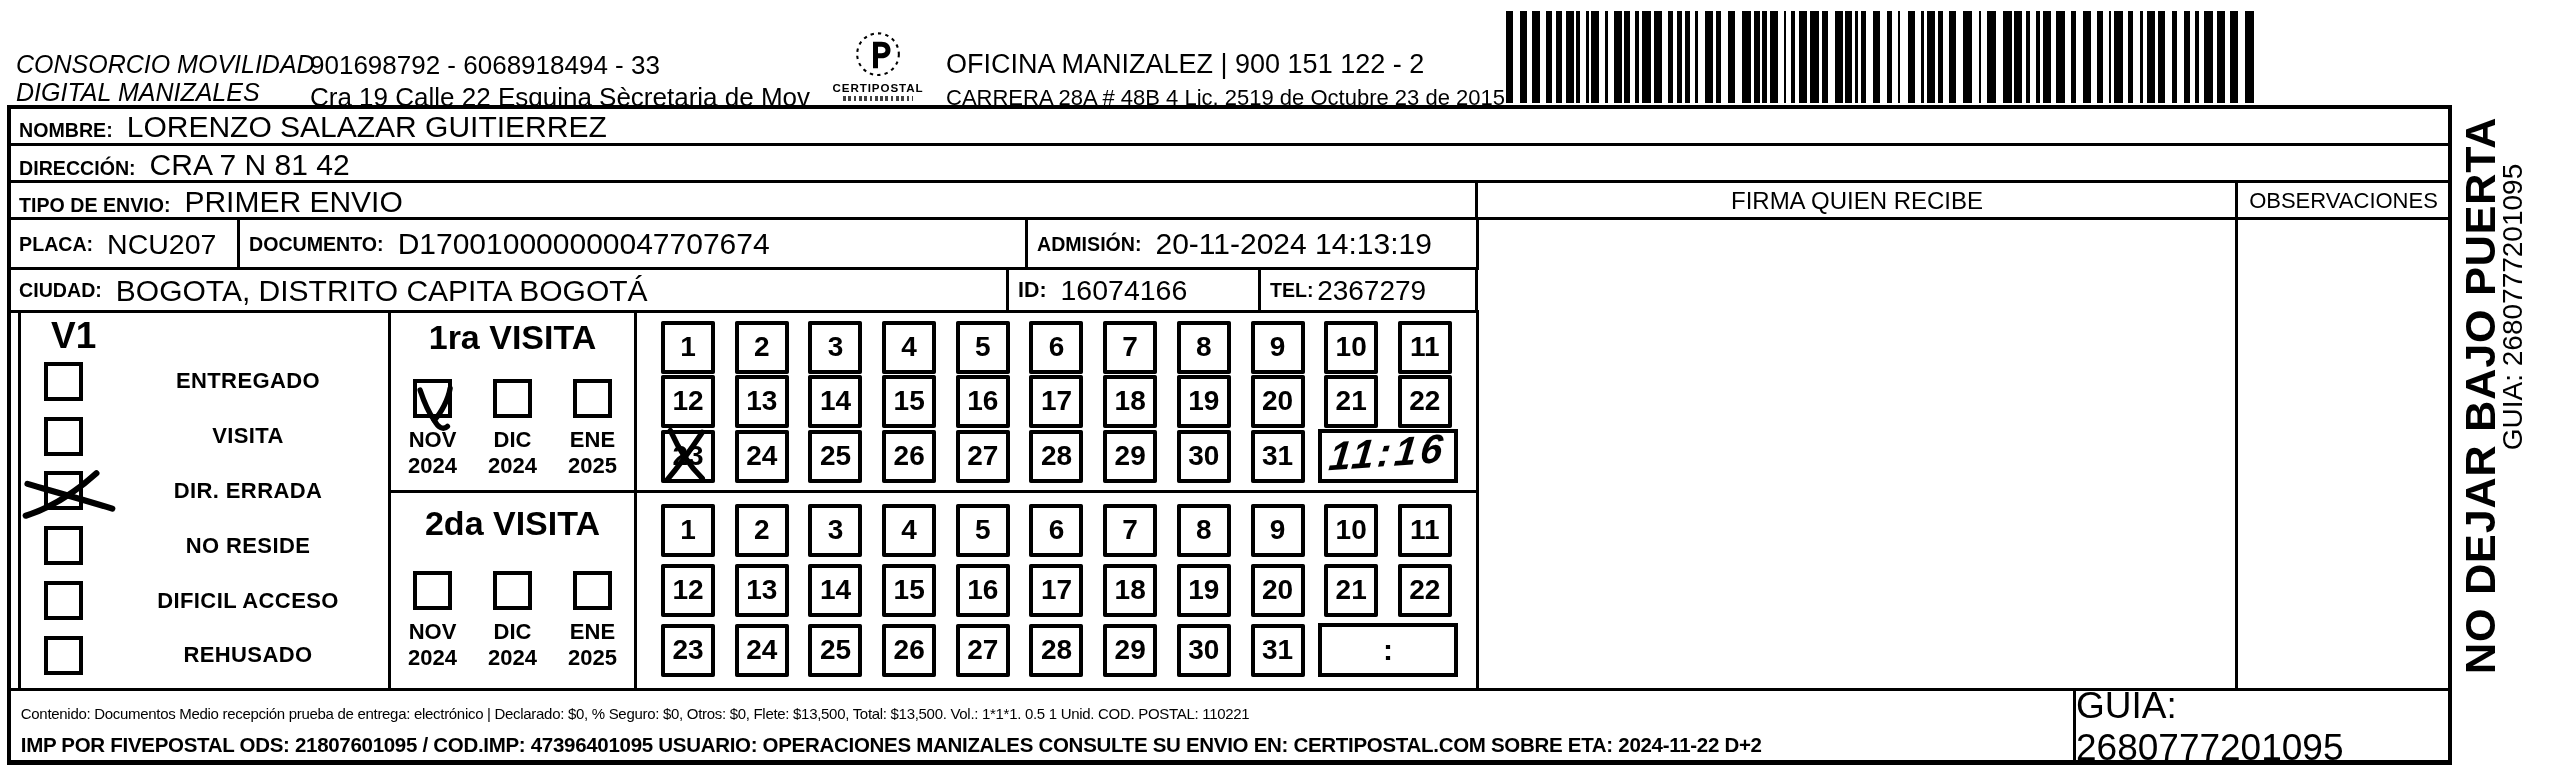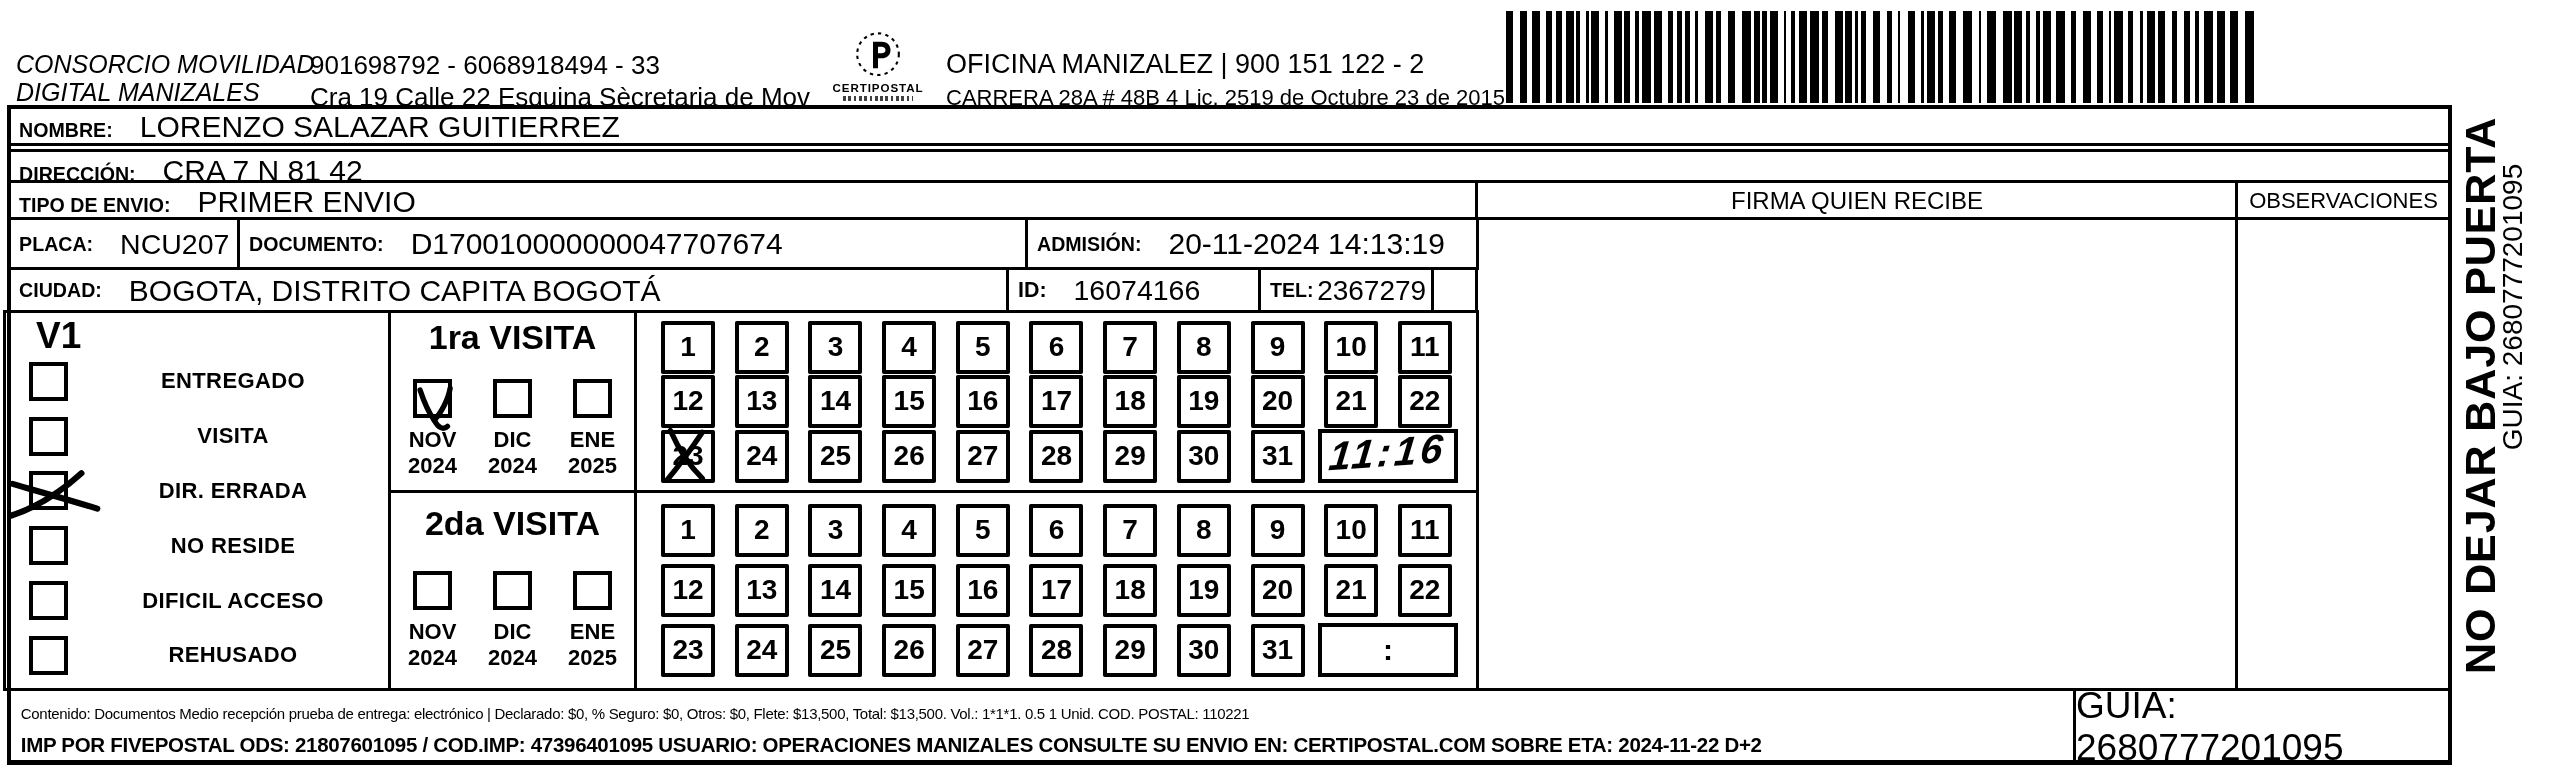--- a/index.html
+++ b/index.html
@@ -14,21 +14,21 @@
   .logo-tag{height:4.5px;width:70px;margin:1.8px auto 0;opacity:.75;
             background:repeating-linear-gradient(90deg,#000 0 2.7px,transparent 2.7px 5.3px);}
   .office{left:946px;top:48px;font-size:27px;line-height:33px;}
   .office .lic{font-size:22px;}
   .barcode{position:absolute;left:1506px;top:10.7px;width:755px;height:92px;display:flex;align-items:stretch;}
   .bar{background:#000;height:100%;flex:none;}
   
   .sheet{position:absolute;left:7.1px;top:105px;width:2445px;height:659px;border:4.5px solid #000;
          box-sizing:border-box;pointer-events:none;z-index:5;}
   .cell{position:absolute;border:3.6px solid #000;box-sizing:border-box;background:#fff;}
-  .frow{display:flex;align-items:baseline;gap:27px;padding:1.8px 9px 0 9px;}
+  .frow{display:flex;align-items:baseline;gap:14px;padding:1.8px 9px 0 9px;}
   .flabel{font-size:19.6px;font-weight:700;white-space:nowrap;}
   .fvalue{font-size:30px;white-space:nowrap;}
   .hdrcell{display:flex;align-items:center;justify-content:center;font-size:24px;font-weight:400;}
   
   .vhead{position:absolute;top:1.8px;font-size:37px;font-weight:700;}
   #status-rows{position:absolute;left:0;right:0;top:41px;bottom:5.3px;display:flex;
                flex-direction:column;justify-content:space-around;}
   .srow{display:flex;align-items:center;justify-content:space-between;}
   .cbox{width:39px;height:39px;border:4.5px solid #000;box-sizing:border-box;position:relative;flex:none;}
   .srow .cbox:first-child{margin-left:23px;}
@@ -159,21 +159,21 @@
       <div class="bar" style="width: 8px; margin-right: 7.1px;"></div>
       <div class="bar" style="width: 9px; margin-right: 2.7px;"></div>
     </div>
 
   <div class="sheet"></div>
 
   <div class="cell frow" style="left:7.1px;top:105px;width:2445px;height:41px;">
     <span class="flabel">NOMBRE:</span>
     <span class="fvalue">LORENZO SALAZAR GUITIERREZ</span>
   </div>
-  <div class="cell frow" style="left:7.1px;top:143px;width:2445px;height:41px;margin-top:6px;">
+  <div class="cell frow" style="left:7.1px;top:143px;width:2445px;height:41px;">
     <span class="flabel">DIRECCIÓN:</span>
     <span class="fvalue">CRA 7 N 81 42</span>
   </div>
 
   <div class="cell frow" style="left:7.1px;top:180px;width:1471px;height:41px;">
     <span class="flabel">TIPO DE ENVIO:</span>
     <span class="fvalue">PRIMER ENVIO</span>
   </div>
   <div class="cell hdrcell" style="left:1475px;top:180px;width:764px;height:41px;">
     <span>FIRMA QUIEN RECIBE</span>
@@ -199,26 +199,26 @@
   </div>
 
   <div class="cell frow" style="left:7.1px;top:267px;width:1002px;height:46px;align-items:center;">
     <span class="flabel">CIUDAD:</span>
     <span class="fvalue">BOGOTA, DISTRITO CAPITA BOGOTÁ</span>
   </div>
   <div class="cell frow" style="left:1006px;top:267px;width:256px;height:46px;align-items:center;">
     <span class="flabel" style="font-size:21.4px;">ID:</span>
     <span class="fvalue" style="font-size:28.5px;">16074166</span>
   </div>
-  <div class="cell frow" style="left:1258px;top:267px;width:176px;height:46px;align-items:center;gap:3.6px;">
+  <div class="cell frow" style="left:1258px;top:267px;width:220px;height:46px;align-items:center;gap:3.6px;">
     <span class="flabel">TEL:</span>
     <span class="fvalue" style="font-size:28px;">2367279</span>
   </div>
 
-  <div class="cell" style="left:3px;top:310px;width:460px;height:381px;">
+  <div class="cell" style="left:18px;top:310px;width:460px;height:381px;">
     <div class="vhead" style="left:30px;">V1</div>
     <div class="vhead" style="right:27px;">V2</div>
     <div id="status-rows">
         <div class="srow">
           <div class="cbox"></div>
           <div class="slab">ENTREGADO</div>
           <div class="cbox"></div>
         </div>
         <div class="srow">
           <div class="cbox"></div>

